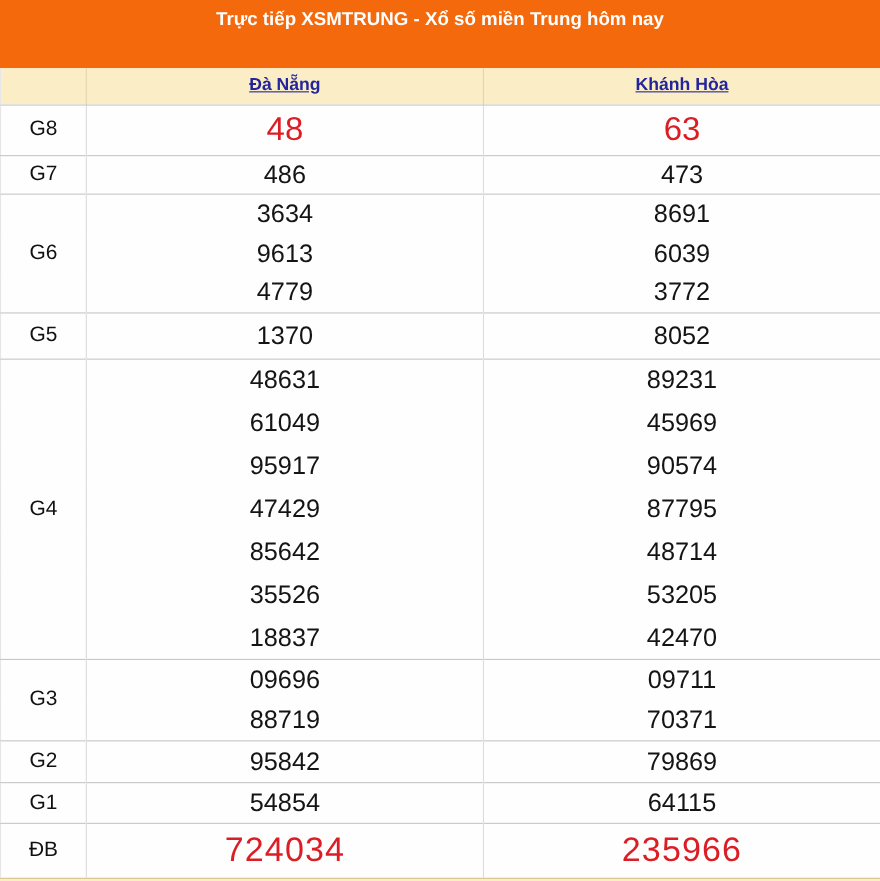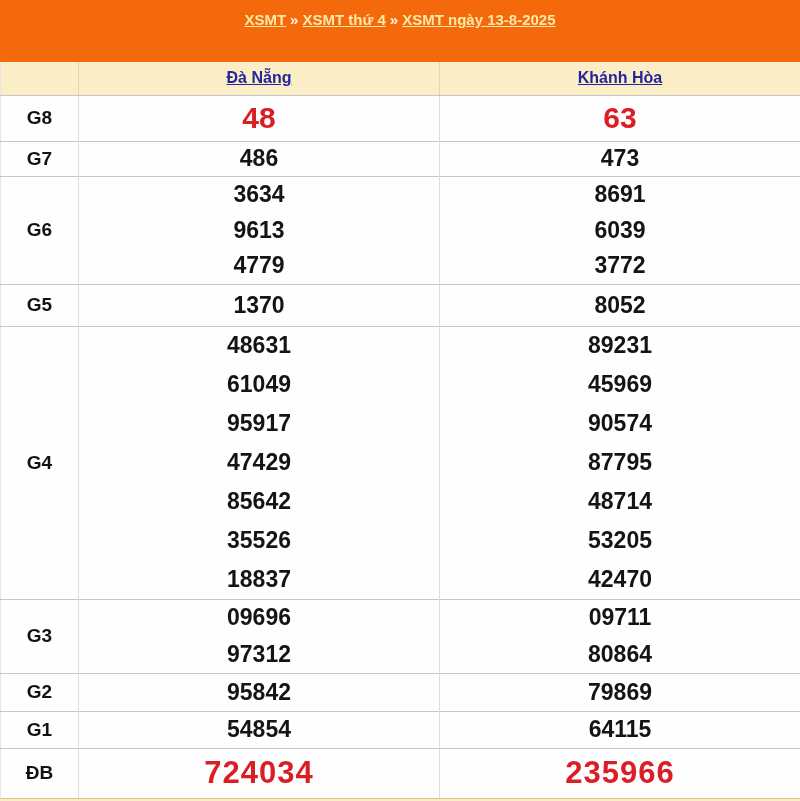--- a/index.html
+++ b/index.html
@@ -65,27 +65,27 @@
     cursor:pointer;
   }
   td{
     box-sizing:border-box;
     text-align:center;
     vertical-align:middle;
     background:#fefefe;
   }
   td.label{
     font-size:19px;
-    font-weight:700;
+    font-weight:400;
     color:#111111;
     border-right:1px solid #dcdcdc;
   }
   td.num{
     font-size:23px;
-    font-weight:700;
+    font-weight:400;
     color:#141414;
     text-align:center;
   }
   td.num.col0{border-right:1px solid #dcdcdc;}
   td.num.red{color:#db1e25;}
   tr.group-start td{border-top:1px solid #c6c6c6;}
   
   .row-0 td{height:46px}
   .row-1 td{height:35px}
   .row-2 td{height:36px}
@@ -101,23 +101,21 @@
   .bottom-strip{
     width:800px;height:8px;
     background:#fbedc5;
     border-top:1px solid #d9c48a;
   }
 </style>
 </head>
 <body>
 
 <div class="top-header">
-  <div class="breadcrumb">
-    <a>XSMT</a><span class="sep">»</span><a>XSMT thứ 4</a><span class="sep">»</span><a>XSMT ngày 13-8-2025</a>
-  </div>
+  <div class="page-title">Trực tiếp XSMTRUNG - Xổ số miền Trung hôm nay</div>
 </div>
 
 <table class="results">
   <thead>
     <tr>
       <th class="corner"></th>
       <th class="colhead first"><span>Đà Nẵng</span></th>
       <th class="colhead"><span>Khánh Hòa</span></th>
     </tr>
   </thead>
@@ -178,22 +176,22 @@
       <tr class="row-4">
         <td class="num col0">18837</td>
         <td class="num col1">42470</td>
       </tr>
       <tr class="row-5 group-start">
         <td class="label" rowspan="2">G3</td>
         <td class="num col0">09696</td>
         <td class="num col1">09711</td>
       </tr>
       <tr class="row-5">
-        <td class="num col0">97312</td>
-        <td class="num col1">80864</td>
+        <td class="num col0">88719</td>
+        <td class="num col1">70371</td>
       </tr>
       <tr class="row-6 group-start">
         <td class="label" rowspan="1">G2</td>
         <td class="num col0">95842</td>
         <td class="num col1">79869</td>
       </tr>
       <tr class="row-7 group-start">
         <td class="label" rowspan="1">G1</td>
         <td class="num col0">54854</td>
         <td class="num col1">64115</td>

